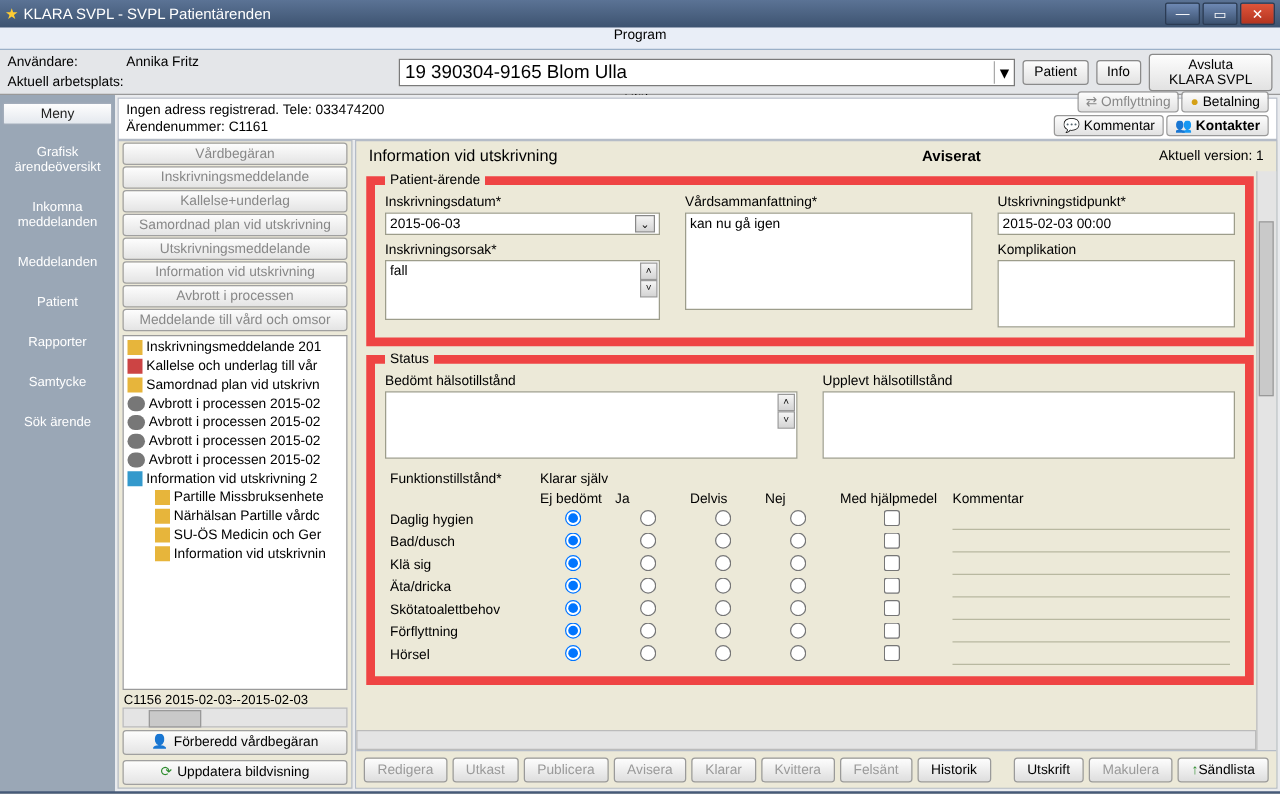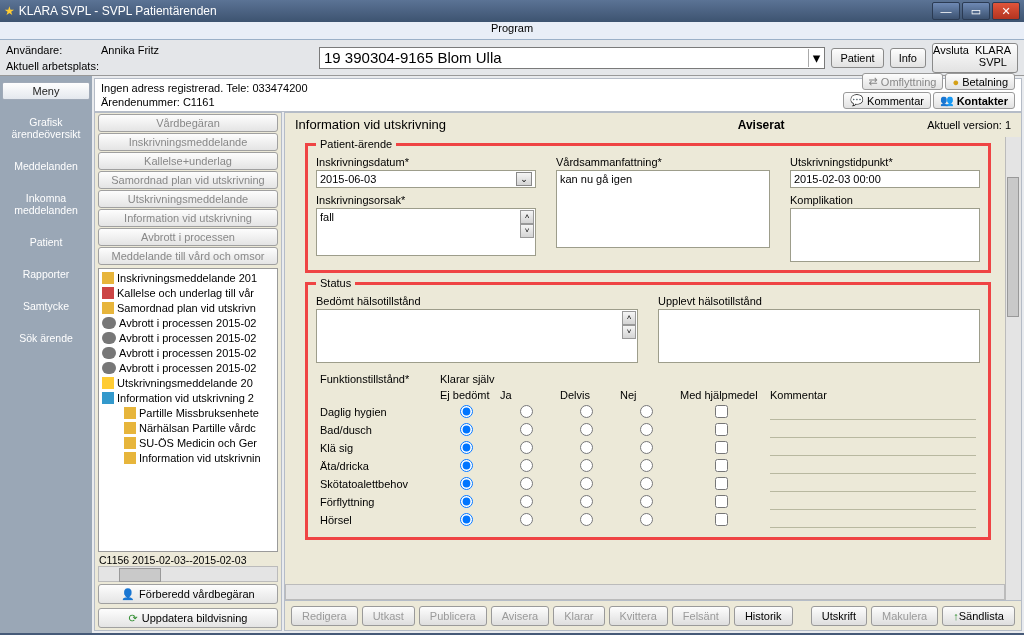--- a/index.html
+++ b/index.html
@@ -88,27 +88,27 @@
   .tinybtn {
     background: linear-gradient(#fdfdfd,#e2e2e2);
     border: 1px solid #8a8a8a;
     border-radius: 3px;
     padding: 2px 8px;
     height: 20px;
     font-size: 11px;
     display:flex;align-items:center;
   }
   .endbtn {
-    width: 86px; height: 30px;
+    width: 99px; height: 30px;
     background: linear-gradient(#fdfdfd,#e2e2e2);
     border: 1px solid #8a8a8a;
     border-radius: 3px;
     text-align:center;
     font-size:11px;
-    display:flex;flex-direction:row;justify-content:center;
+    display:flex;flex-direction:column;justify-content:center;
   }
   
   .main {
     display:flex;
     height: 557px;
   }
   .sidebar {
     width: 92px;
     background: linear-gradient(#d6dce4,#b7c0cc);
     color: #222;
@@ -241,22 +241,22 @@
   }
   .formhdr .title { flex:0 0 300px;}
   .formhdr .mid { flex:1; text-align:center; font-weight:bold; font-size:12px;}
   .formhdr .ver { font-size:11px;}
   .formbody {
     flex:1;
     overflow:auto;
     padding:0 18px 4px 8px;
   }
   fieldset {
-    border:3px solid #ef4444;
-    margin:4px 12px;
+    border:7px solid #ef4444;
+    margin:4px 0;
     padding:6px 8px 8px 8px;
   }
   fieldset legend { font-size:11px; padding:0 4px;}
   .subrow { display:flex; gap:20px;}
   .subcol { flex:1;}
   .fldlabel { font-size:11px; margin-bottom:2px;}
   .valuebox {
     background:#fff;
     border:1px solid #9d9d8b;
     height:18px;
@@ -351,22 +351,22 @@
     </div>
   </div>
 </div>
 
 <div class="main">
 
   <div class="sidebar">
     <div class="meny">Meny</div>
     <div id="sidebar-items">
         <div class="navitem">Grafisk ärendeöversikt</div>
+        <div class="navitem">Inkomna meddelanden</div>
         <div class="navitem">Meddelanden</div>
-        <div class="navitem">Inkomna meddelanden</div>
         <div class="navitem">Patient</div>
         <div class="navitem">Rapporter</div>
         <div class="navitem">Samtycke</div>
         <div class="navitem">Sök ärende</div>
       </div>
   </div>
 
   <div class="contentcol">
 
     <div class="topstrip">
@@ -432,24 +432,20 @@
               <span class="sqicon link"></span>
               <span>Avbrott i processen 2015-02</span>
             </div>
             <div class="line">
               <span class="sqicon link"></span>
               <span>Avbrott i processen 2015-02</span>
             </div>
             <div class="line">
               <span class="sqicon link"></span>
               <span>Avbrott i processen 2015-02</span>
-            </div>
-            <div class="line">
-              <span class="sqicon star"></span>
-              <span>Utskrivningsmeddelande 20</span>
             </div>
             <div class="line">
               <span class="sqicon info"></span>
               <span>Information vid utskrivning 2</span>
             </div>
             <div class="line ind">
               <span class="sqicon doc"></span>
               <span>Partille Missbruksenhete</span>
             </div>
             <div class="line ind">

